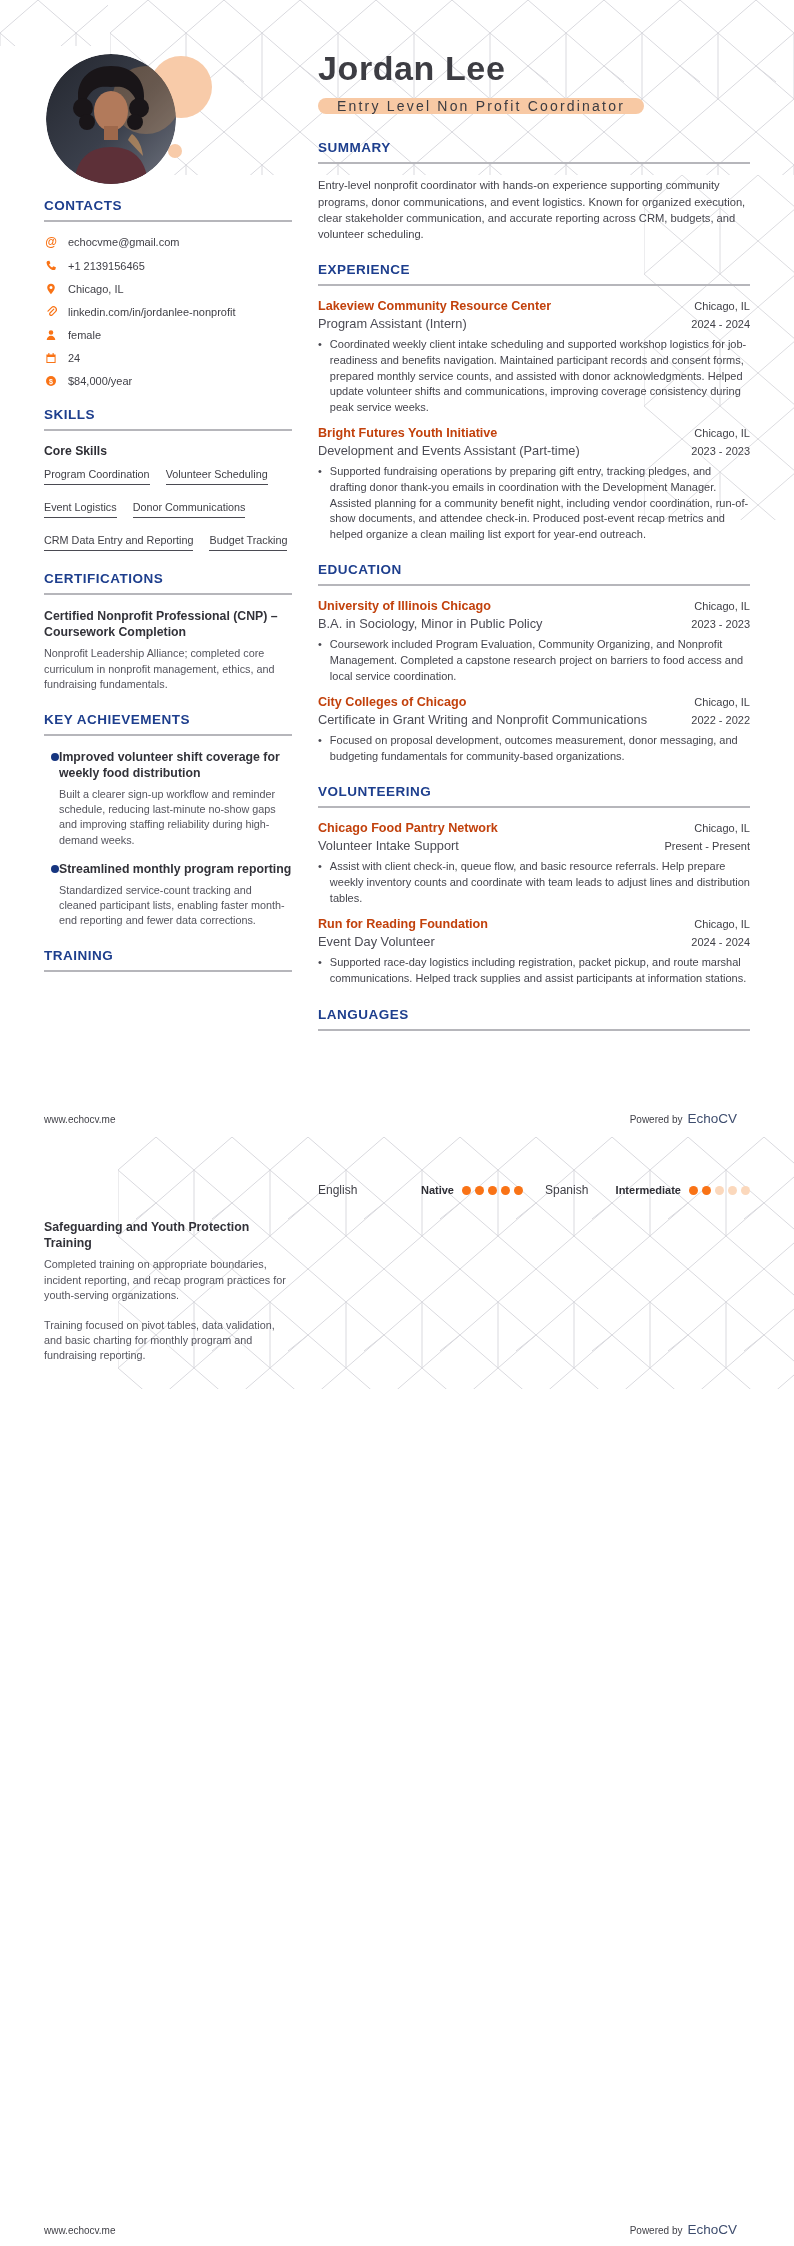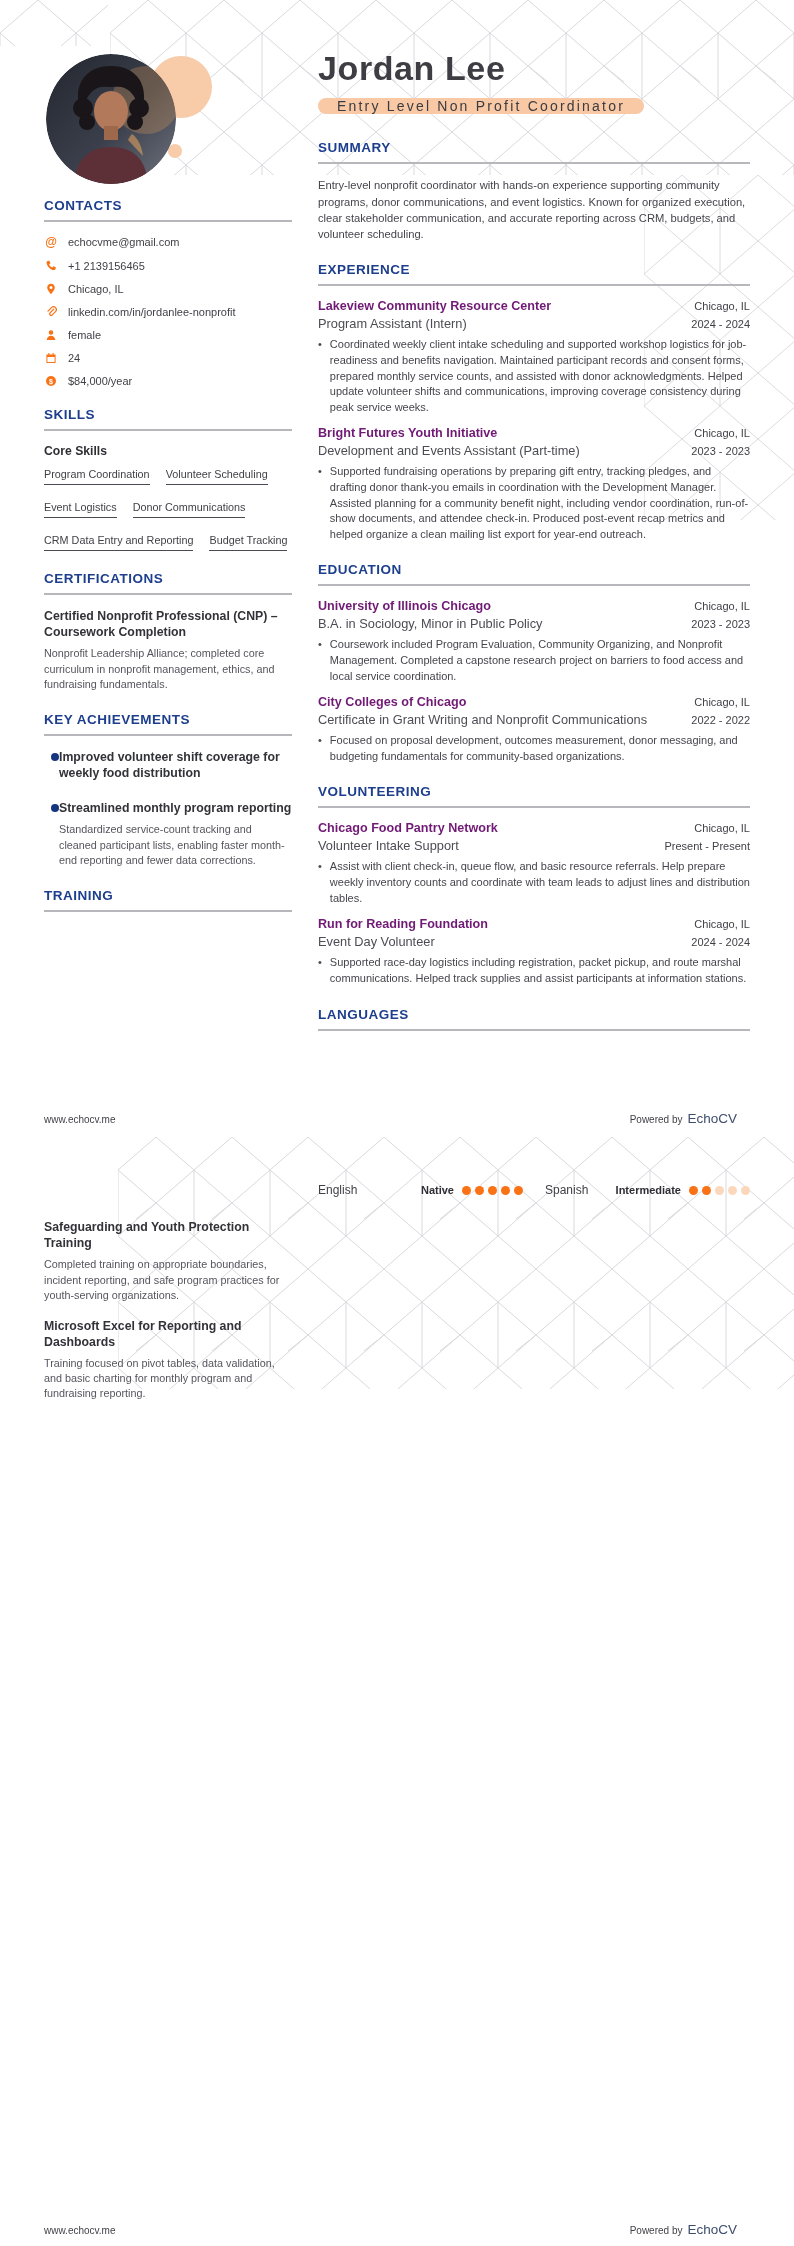--- a/index.html
+++ b/index.html
@@ -44,21 +44,21 @@
   .ach-dot { width:8px; height:8px; border-radius:50%; background:#16357f; margin:4px 0 0 7px; flex:none; }
 
   
   .header-block { margin-top:50px; margin-bottom:25px; }
   .name { font-size:34px; font-weight:600; color:#3d3d43; letter-spacing:.6px; line-height:1.1; }
   .pill { display:inline-block; margin-top:11px; background:#f8c9a4; color:#3b3b41; font-size:14px; font-weight:500; letter-spacing:2.2px; padding:0 19px; border-radius:18px; }
 
   
   .entry { margin-bottom:11px; }
   .e-head { display:flex; justify-content:space-between; align-items:baseline; }
-  .e-org { font-size:12.6px; font-weight:700; color:#701a75; }
+  .e-org { font-size:12.6px; font-weight:700; color:#c2410c; }
   .e-meta { font-size:11px; color:#3f3f46; white-space:nowrap; margin-left:12px; }
   .e-role-row { display:flex; justify-content:space-between; align-items:baseline; margin-top:3px; }
   .e-role { font-size:12.8px; color:#4c4c55; }
   .b-item { display:flex; gap:8px; font-size:11px; line-height:1.42; color:#45454d; margin-top:6px; }
   .b-dot { flex:none; }
   .summary-body { font-size:11.2px; line-height:1.45; color:#45454d; }
 
   
   .langs { display:grid; grid-template-columns:1fr 1fr; column-gap:22px; }
   .lang { display:flex; justify-content:space-between; align-items:center; }
@@ -244,20 +244,21 @@
         </div>
       </section>
 
       <section>
         <h3 class="sec">KEY ACHIEVEMENTS</h3>
         <div class="rule"></div>
         <div class="ach">
           <span class="ach-dot"></span>
           <div>
             <div class="side-title">Improved volunteer shift coverage for weekly food distribution</div>
+            <div class="side-body">Built a clearer sign-up workflow and reminder schedule, reducing last-minute no-show gaps and improving staffing reliability during high-demand weeks.</div>
           </div>
         </div>
         <div class="ach">
           <span class="ach-dot"></span>
           <div>
             <div class="side-title">Streamlined monthly program reporting</div>
             <div class="side-body">Standardized service-count tracking and cleaned participant lists, enabling faster month-end reporting and fewer data corrections.</div>
           </div>
         </div>
       </section>
@@ -415,24 +416,23 @@
       </g>
     </pattern>
       </defs>
     <rect width="676" height="252" fill="url(#iso4)"></rect>
   </svg>
 
   <div class="cols">
     <aside class="sidebar pt2-left">
       <div class="t-entry">
         <div class="side-title">Safeguarding and Youth Protection Training</div>
-        <div class="side-body">Completed training on appropriate boundaries, incident reporting, and safe program practices for youth-serving organizations.</div>
+        <div class="side-body">Completed training on appropriate boundaries, incident reporting, and recap program practices for youth-serving organizations.</div>
       </div>
       <div class="t-entry">
-        <div class="side-title">Microsoft Excel for Reporting and Dashboards</div>
         <div class="side-body">Training focused on pivot tables, data validation, and basic charting for monthly program and fundraising reporting.</div>
       </div>
     </aside>
 
     <div class="main pt2-right">
       <div class="langs">
         <div class="lang">
           <span class="lang-name">English</span>
           <span class="lang-right">
             <span class="lang-level">Native</span>

